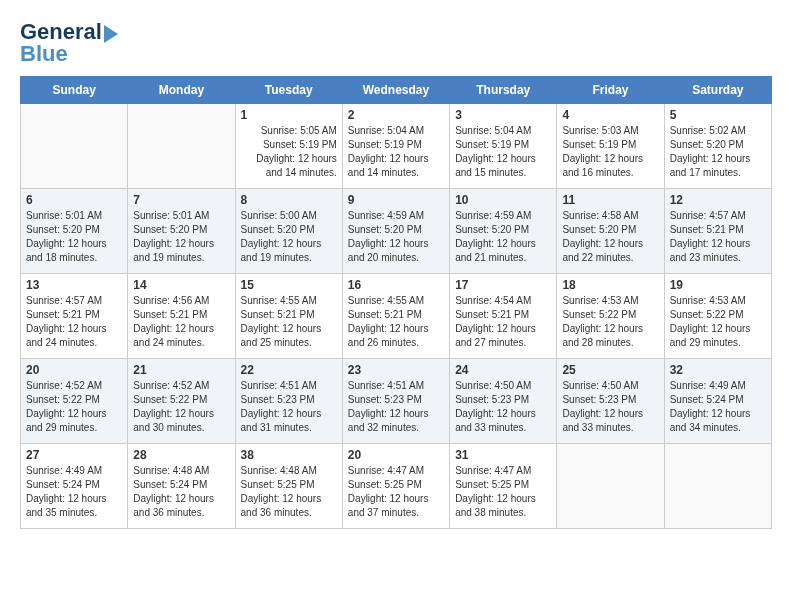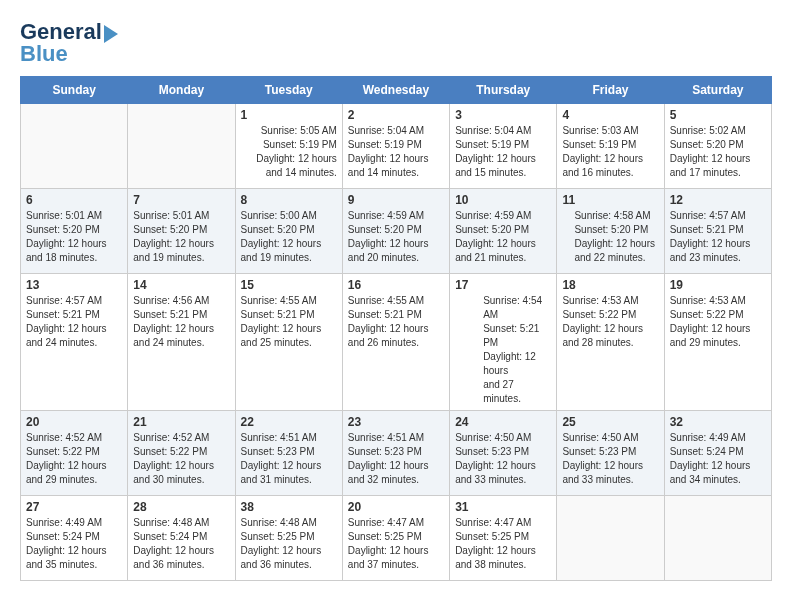--- a/index.html
+++ b/index.html
@@ -188,21 +188,21 @@
         </td>
         <td>
           <span class="day-num">10</span>
           <div class="day-info" style="white-space: pre-line;">Sunrise: 4:59 AM
 Sunset: 5:20 PM
 Daylight: 12 hours
 and 21 minutes.</div>
         </td>
         <td>
           <span class="day-num">11</span>
-          <div class="day-info" style="white-space: pre-line; margin-left: 12px;">Sunrise: 4:58 AM
+          <div class="day-info" style="white-space: pre-line;">Sunrise: 4:58 AM
 Sunset: 5:20 PM
 Daylight: 12 hours
 and 22 minutes.</div>
         </td>
         <td>
           <span class="day-num">12</span>
           <div class="day-info" style="white-space: pre-line;">Sunrise: 4:57 AM
 Sunset: 5:21 PM
 Daylight: 12 hours
 and 23 minutes.</div>
@@ -232,21 +232,21 @@
         </td>
         <td>
           <span class="day-num">16</span>
           <div class="day-info" style="white-space: pre-line;">Sunrise: 4:55 AM
 Sunset: 5:21 PM
 Daylight: 12 hours
 and 26 minutes.</div>
         </td>
         <td>
           <span class="day-num">17</span>
-          <div class="day-info" style="white-space: pre-line; margin-left: 28px;">Sunrise: 4:54 AM
+          <div class="day-info" style="white-space: pre-line;">Sunrise: 4:54 AM
 Sunset: 5:21 PM
 Daylight: 12 hours
 and 27 minutes.</div>
         </td>
         <td>
           <span class="day-num">18</span>
           <div class="day-info" style="white-space: pre-line;">Sunrise: 4:53 AM
 Sunset: 5:22 PM
 Daylight: 12 hours
 and 28 minutes.</div>

